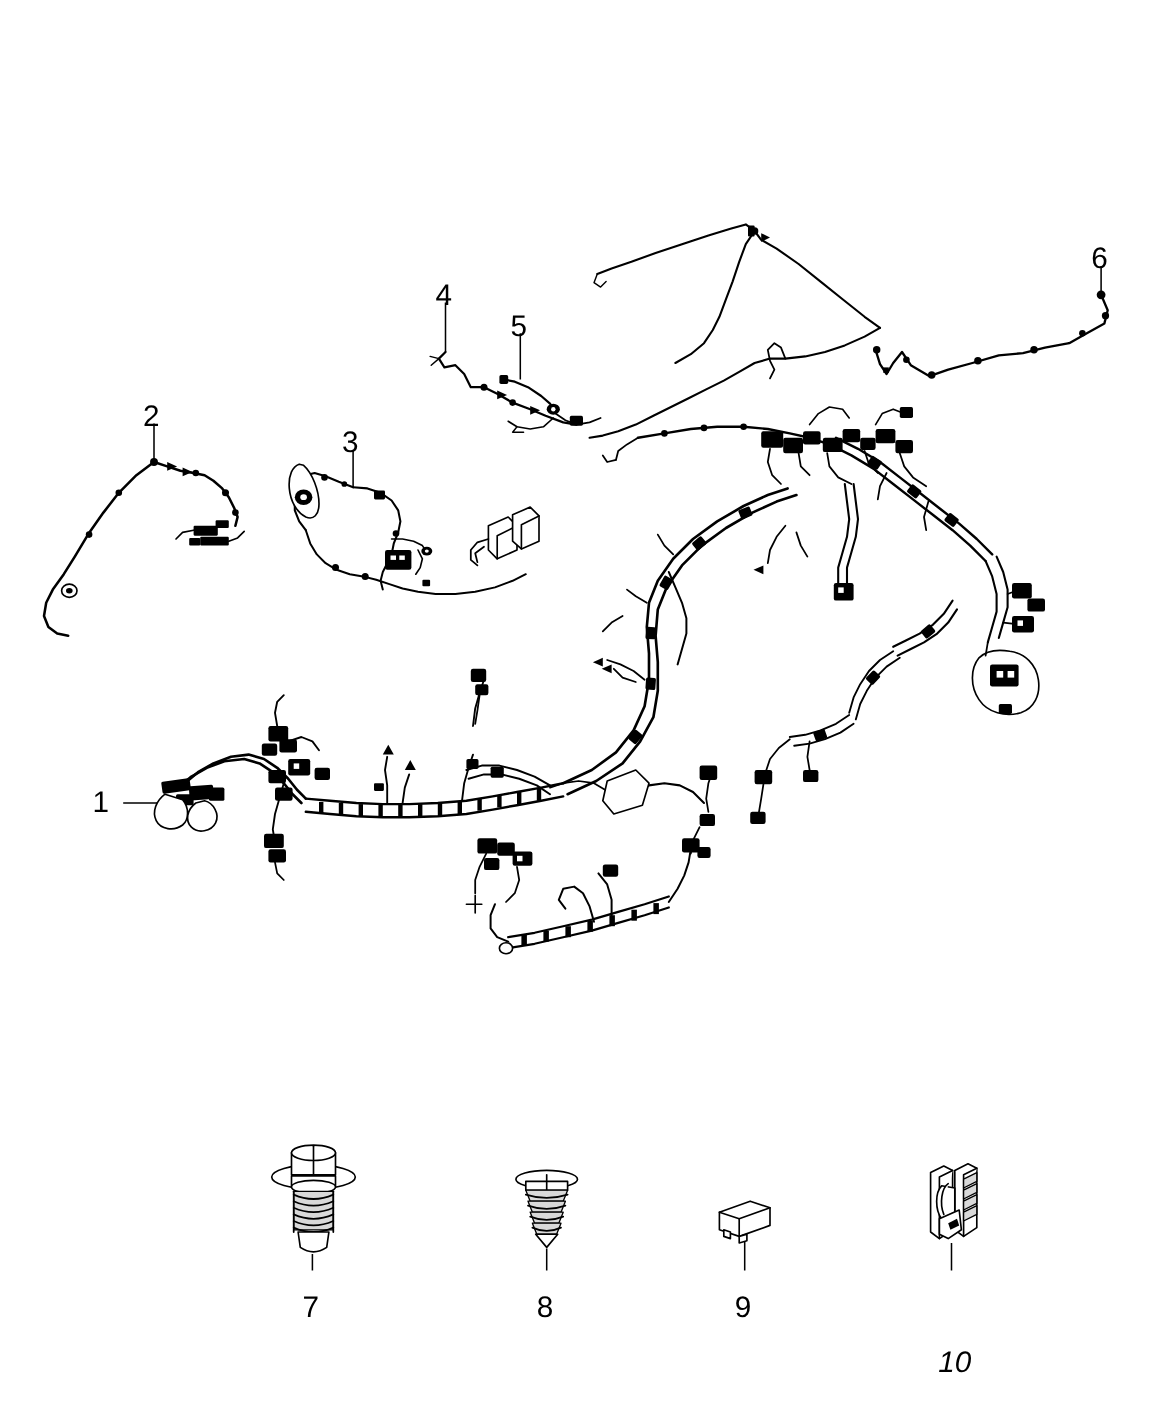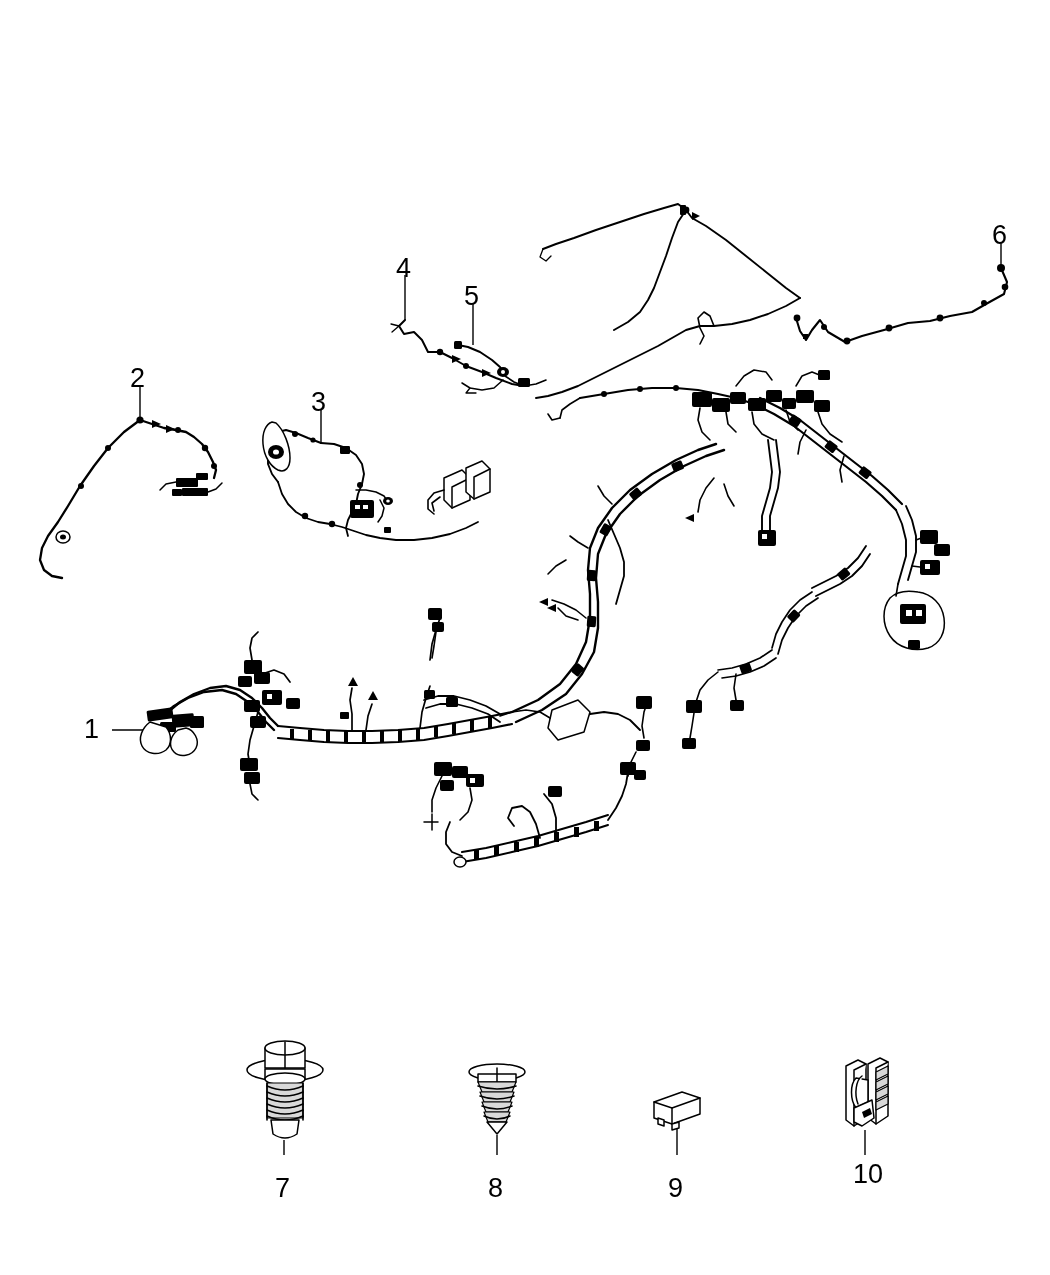--- a/index.html
+++ b/index.html
@@ -490,15 +490,15 @@
 
   <div class="callout-label" style="left:84px;  top:716px;">1</div>
   <div class="callout-label" style="left:130px; top:365px;">2</div>
   <div class="callout-label" style="left:311px; top:389px;">3</div>
   <div class="callout-label" style="left:396px; top:255px;">4</div>
   <div class="callout-label" style="left:464px; top:283px;">5</div>
   <div class="callout-label" style="left:992px; top:222px;">6</div>
   <div class="callout-label" style="left:275px; top:1175px;">7</div>
   <div class="callout-label" style="left:488px; top:1175px;">8</div>
   <div class="callout-label" style="left:668px; top:1175px;">9</div>
-  <div class="callout-label" style="left:853px; top:1161px;">10</div>
+  <div class="callout-label" style="left:853px; top:1225px;font-style:italic;">10</div>
 
 </div>
 
 </body></html>

